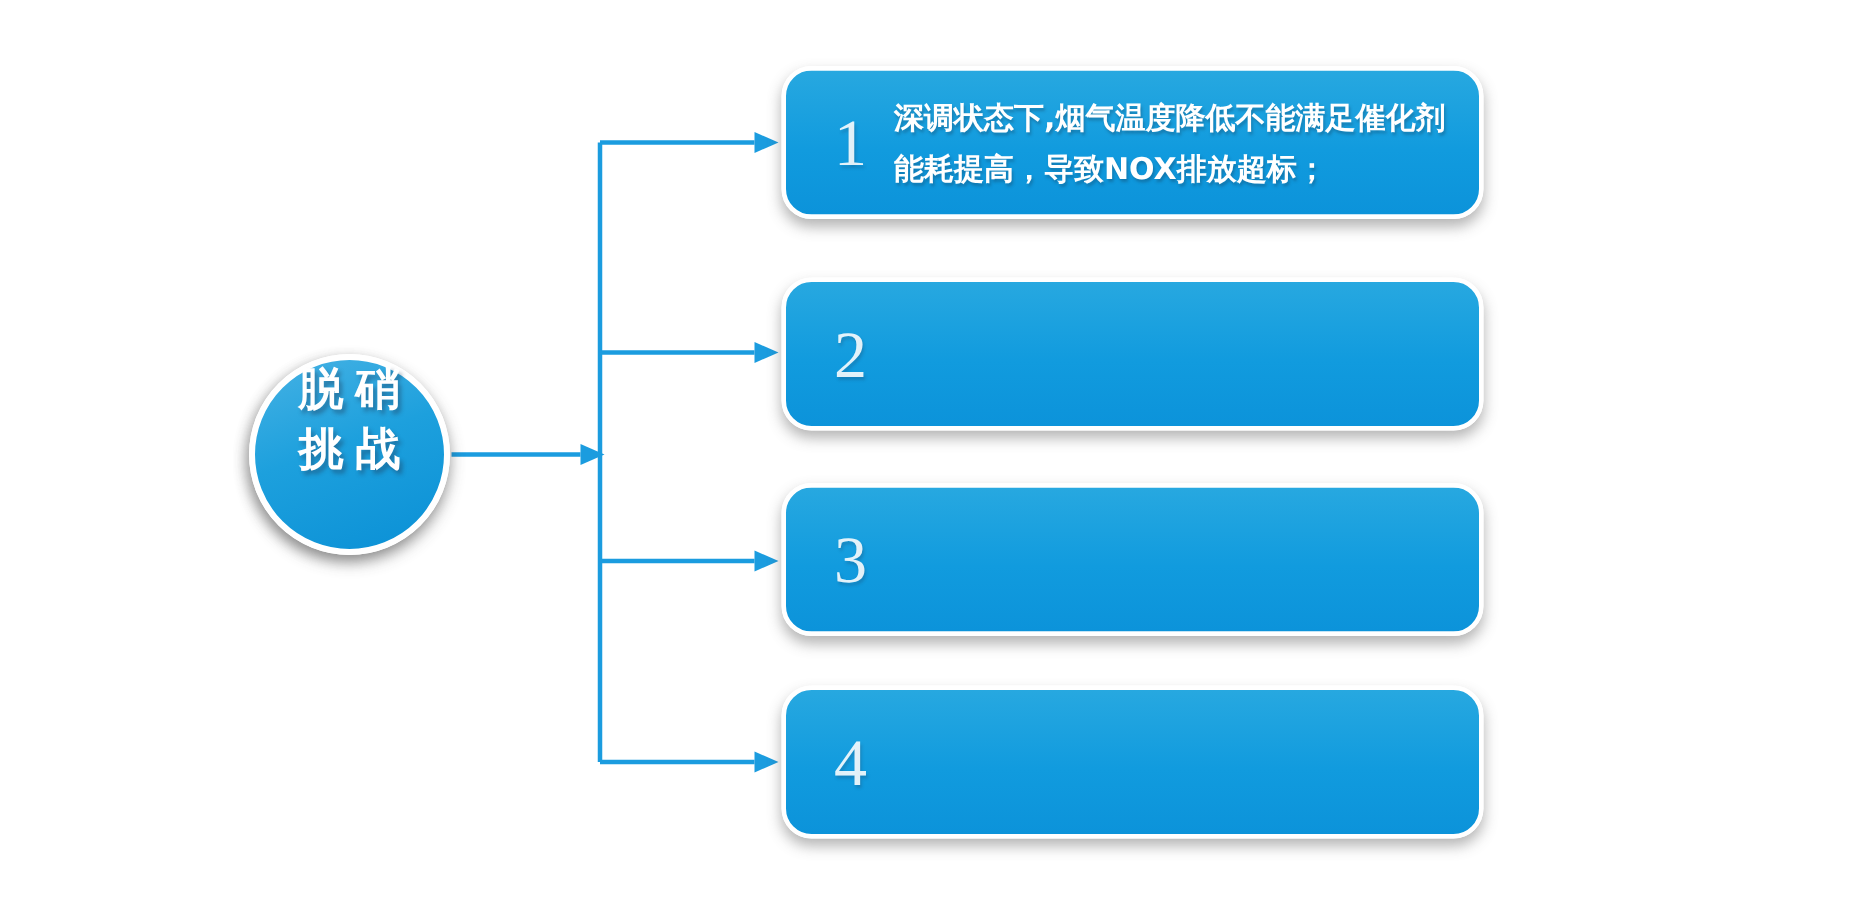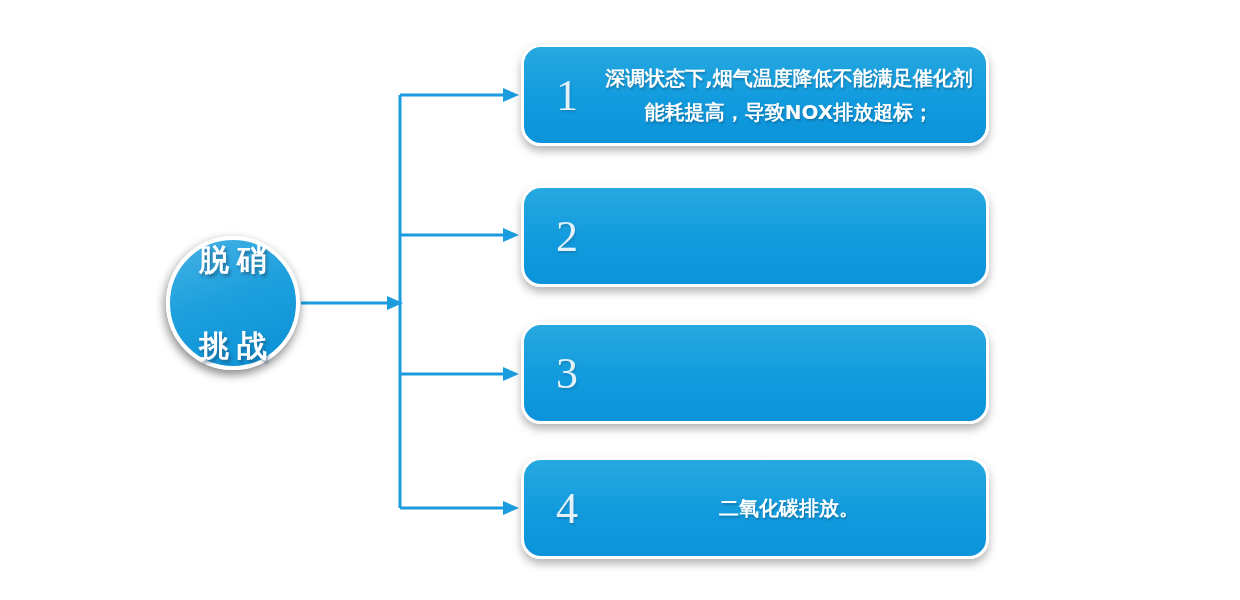--- a/index.html
+++ b/index.html
@@ -20,21 +20,21 @@
     top: 236px;
     width: 134px;
     height: 134px;
     border-radius: 50%;
     border: 4px solid #ffffff;
     background: linear-gradient(160deg, #46b2e4 0%, #1da0dd 45%, #0a90d6 100%);
     box-shadow: 0 5px 10px rgba(60,60,60,0.45), -3px 3px 8px rgba(60,60,60,0.25);
     display: flex;
     flex-direction: column;
     align-items: center;
-    justify-content: space-between;
+    justify-content: flex-start;
   }
   .circle .line {
     color: #ffffff;
     font-weight: bold;
     font-size: 30px;
     line-height: 40px;
     letter-spacing: 8px;
     padding-left: 8px; 
     text-shadow: 2px 3px 3px rgba(30,60,90,0.45);
     white-space: nowrap;
@@ -79,21 +79,21 @@
     text-shadow: 1px 2px 2px rgba(30,60,90,0.25);
   }
   .box .text {
     flex: 1;
     color: #ffffff;
     font-weight: bold;
     font-size: 20px;
     line-height: 34px;
     text-shadow: 1px 2px 2px rgba(20,60,90,0.35);
   }
-  .box .text .tline { white-space: nowrap; text-align: center; }
+  .box .text .tline { white-space: nowrap; }
 </style>
 </head>
 <body>
 
 <div class="stage">
 
   <svg class="connectors" viewBox="0 0 1240 600" xmlns="http://www.w3.org/2000/svg" aria-hidden="true">
     <g stroke="#1b9cdf" stroke-width="3" fill="none">
 
       <path d="M 301 303 H 387"></path>
@@ -133,17 +133,16 @@
 
   <div class="box box-3">
     <div class="num">3</div>
     <div class="text">
     </div>
   </div>
 
   <div class="box box-4">
     <div class="num">4</div>
     <div class="text">
-      <div class="tline">二氧化碳排放。</div>
     </div>
   </div>
 
 </div>
 
 </body></html>

